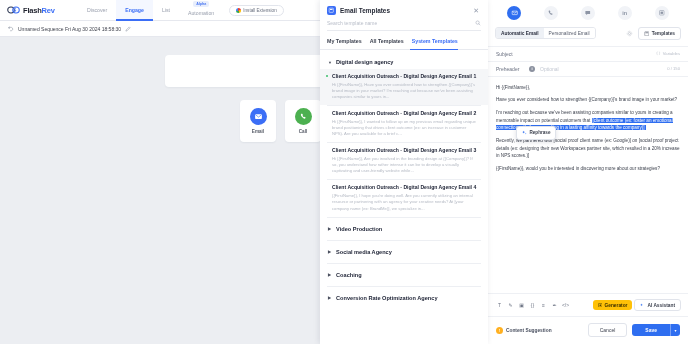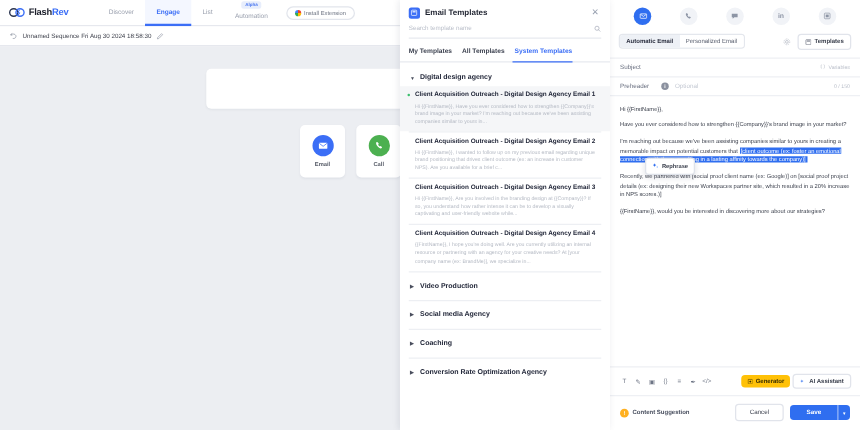--- a/index.html
+++ b/index.html
@@ -13,21 +13,21 @@
   }
 
   
   #app-bg { position: absolute; inset: 0; background: #eceef2; }
 
   .topnav {
     position: absolute; top: 0; left: 0; width: 688px; height: 21px;
     background: #ffffff; display: flex; align-items: center;
     border-bottom: 1px solid #e6e8ee;
   }
-  .logo-wrap { display: flex; align-items: flex-start; gap: 2px; padding-left: 7px; width: 78px; }
+  .logo-wrap { display: flex; align-items: center; gap: 2px; padding-left: 7px; width: 78px; }
   .logo-mark { width: 14px; height: 10px; position: relative; }
   .logo-text { font-size: 7.5px; font-weight: 700; letter-spacing: -.2px; color: #1c1f2b; }
   .logo-text .rev { color: #3b6ef6; }
 
   .nav-items { display: flex; align-items: center; gap: 0px; height: 21px; }
   .nav-item {
     font-size: 5.2px; color: #9aa0ae; padding: 0 9px; height: 21px;
     display: flex; align-items: center; position: relative; white-space: nowrap;
   }
   .nav-item.active { color: #3b6ef6; font-weight: 700; background: #f4f7ff; }

